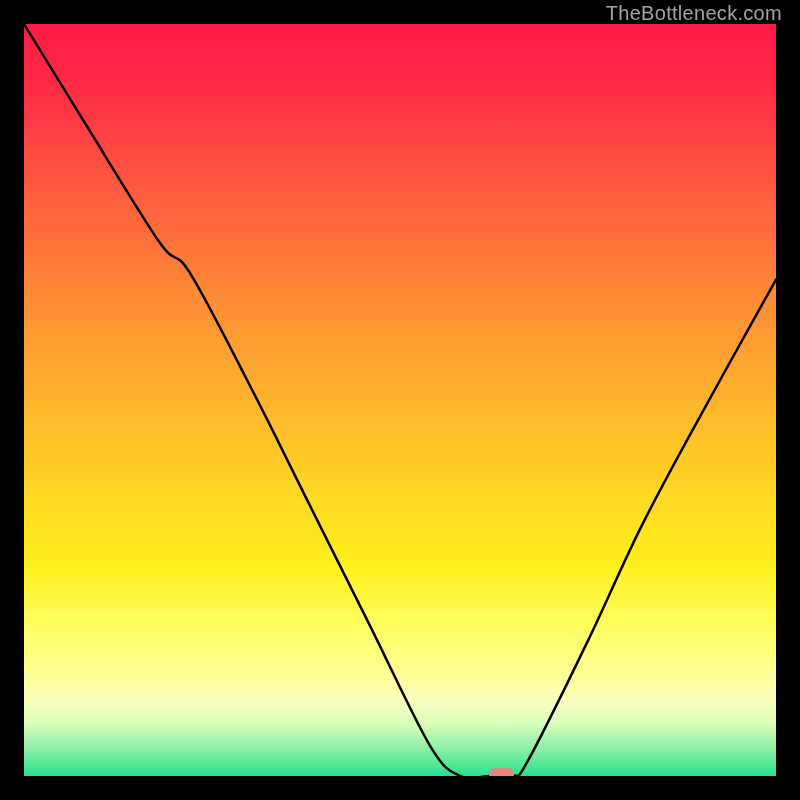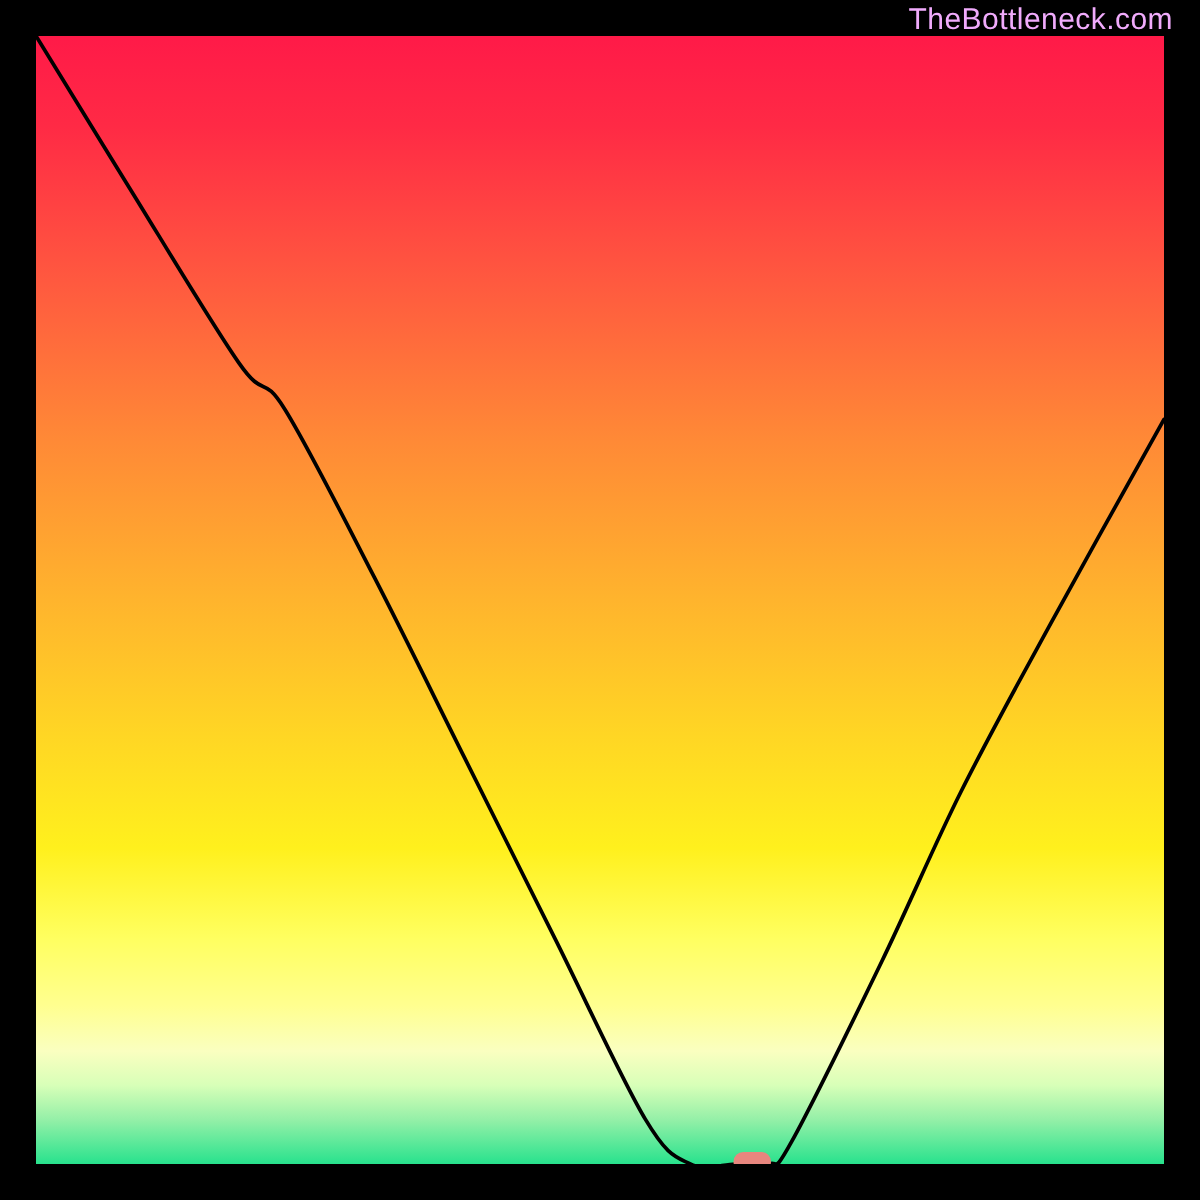--- a/index.html
+++ b/index.html
@@ -55,21 +55,21 @@
   }
   .marker {
     position: absolute;
     background: #e8867e;
     border-radius: 999px;
   }
   .watermark {
     position: absolute;
     top: 2px;
     right: 18px;
-    color: #f0abfc;
+    color: #a3a3a3;
     font-family: Arial, Helvetica, sans-serif;
     font-size: 20px;
     letter-spacing: 0.3px;
   }
 </style>
 </head>
 <body>
 
 <div class="frame">
 

